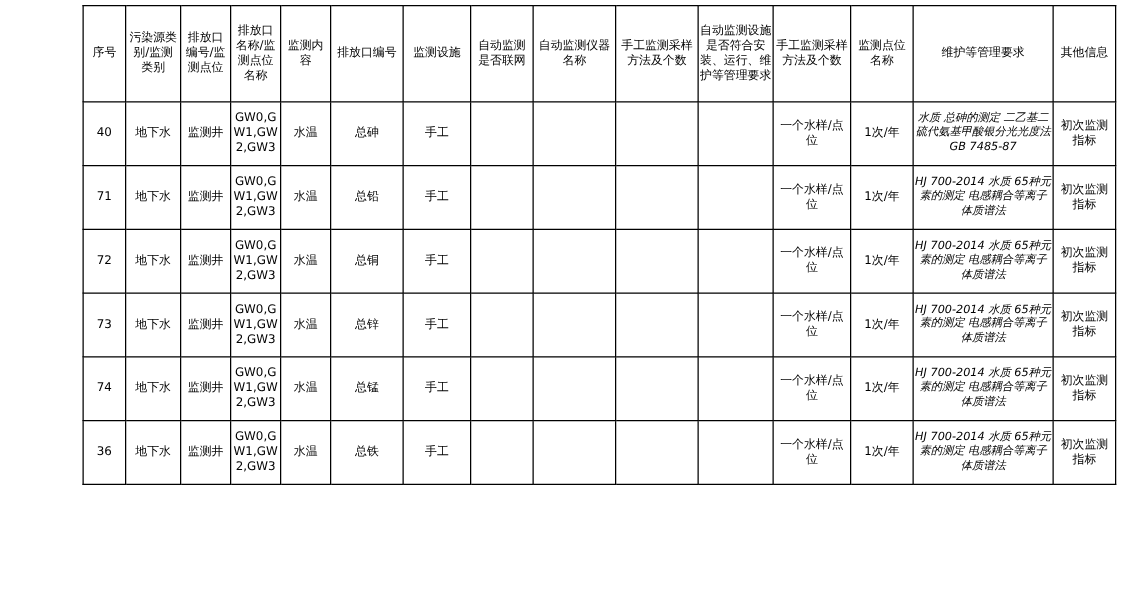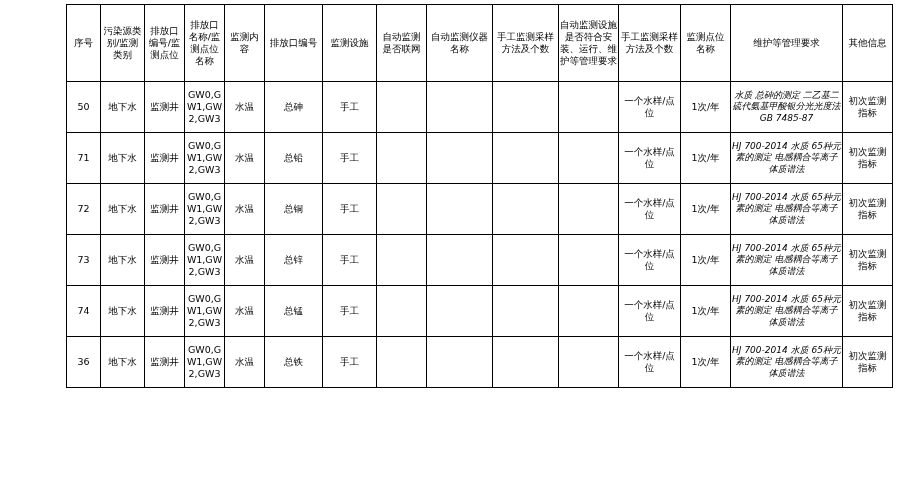--- a/index.html
+++ b/index.html
@@ -100,21 +100,21 @@
         <th>手工监测采样方法及个数</th>
         <th>自动监测设施是否符合安装、运行、维护等管理要求</th>
         <th>手工监测采样方法及个数</th>
         <th>监测点位名称</th>
         <th>维护等管理要求</th>
         <th>其他信息</th>
       </tr>
     </thead>
     <tbody>
       <tr>
-        <td>50</td>
+        <td>40</td>
         <td>地下水</td>
         <td>监测井</td>
         <td>GW0,GW1,GW2,GW3</td>
         <td>水温</td>
         <td>总砷</td>
         <td>手工</td>
         <td></td>
         <td></td>
         <td></td>
         <td></td>

